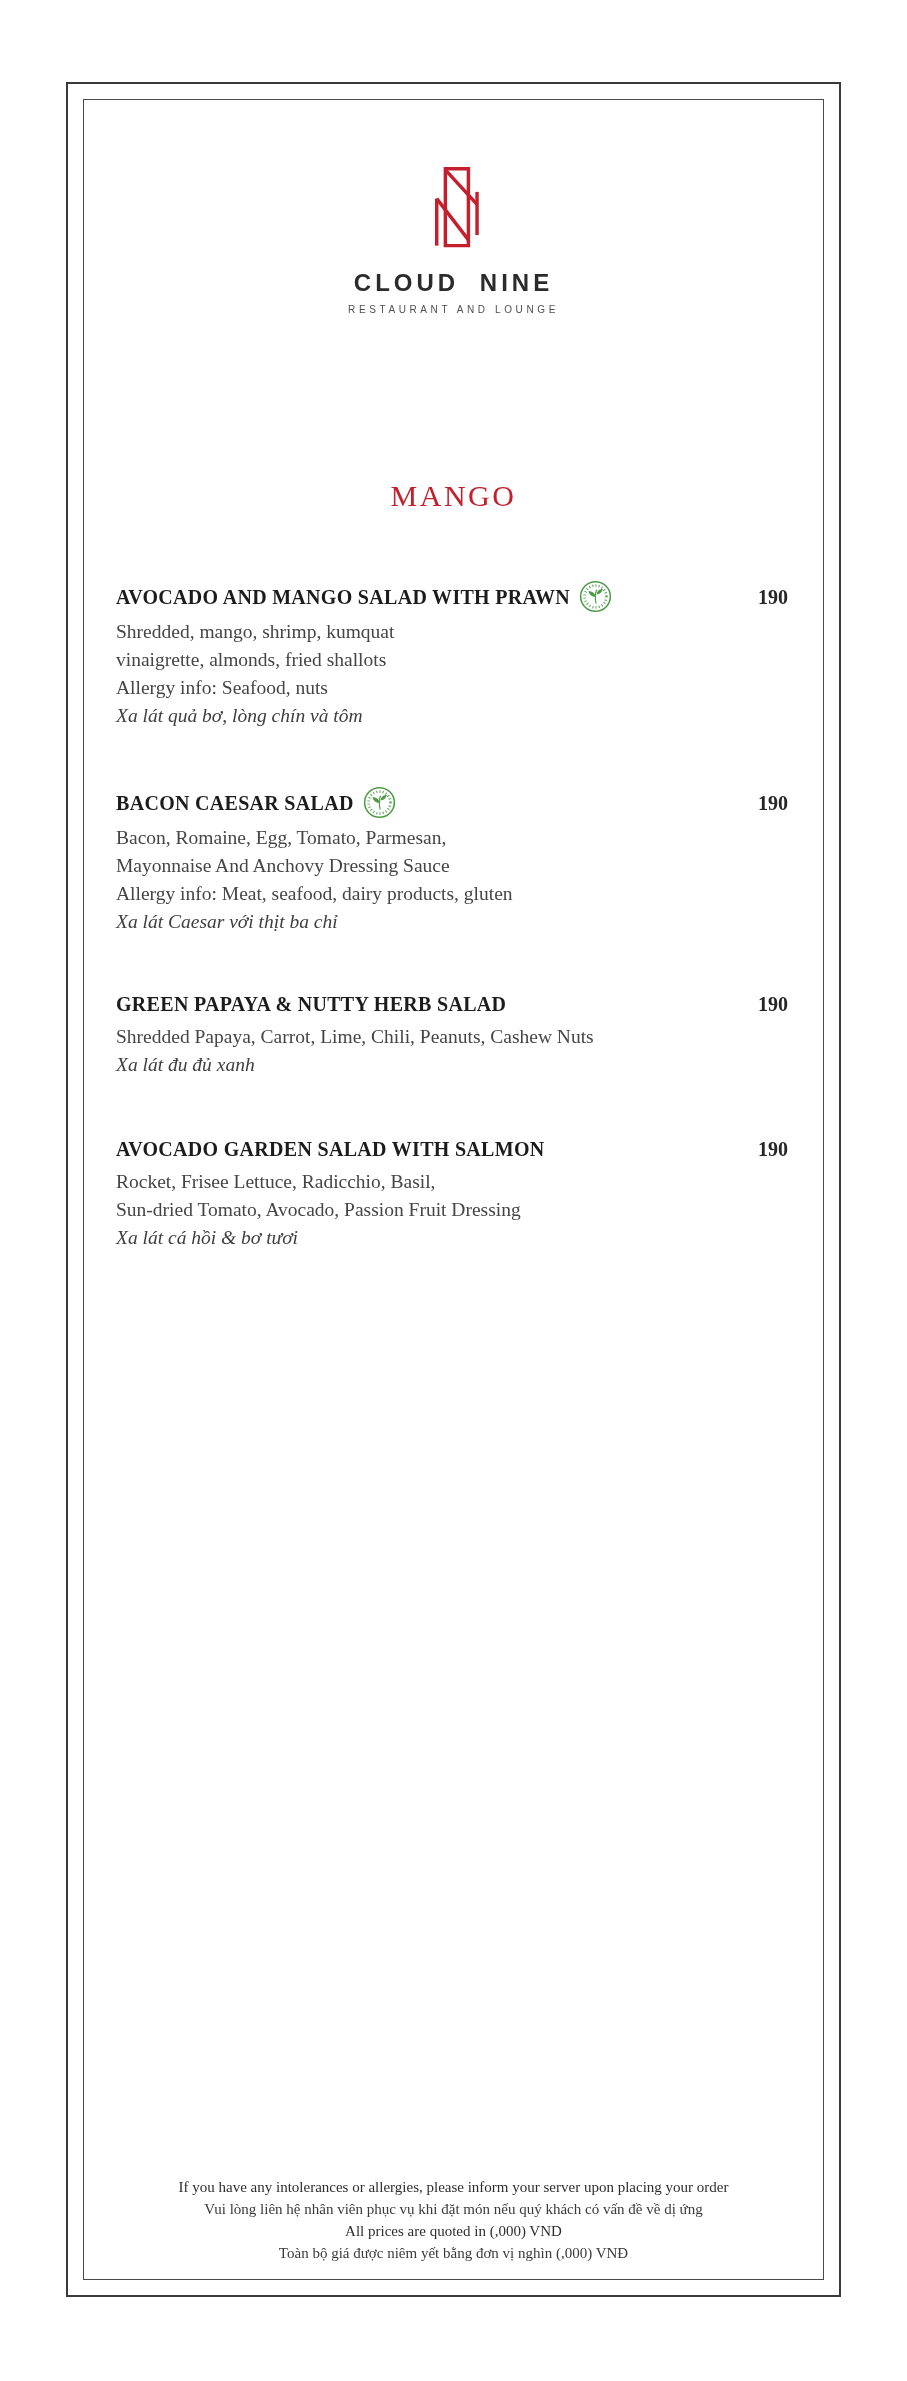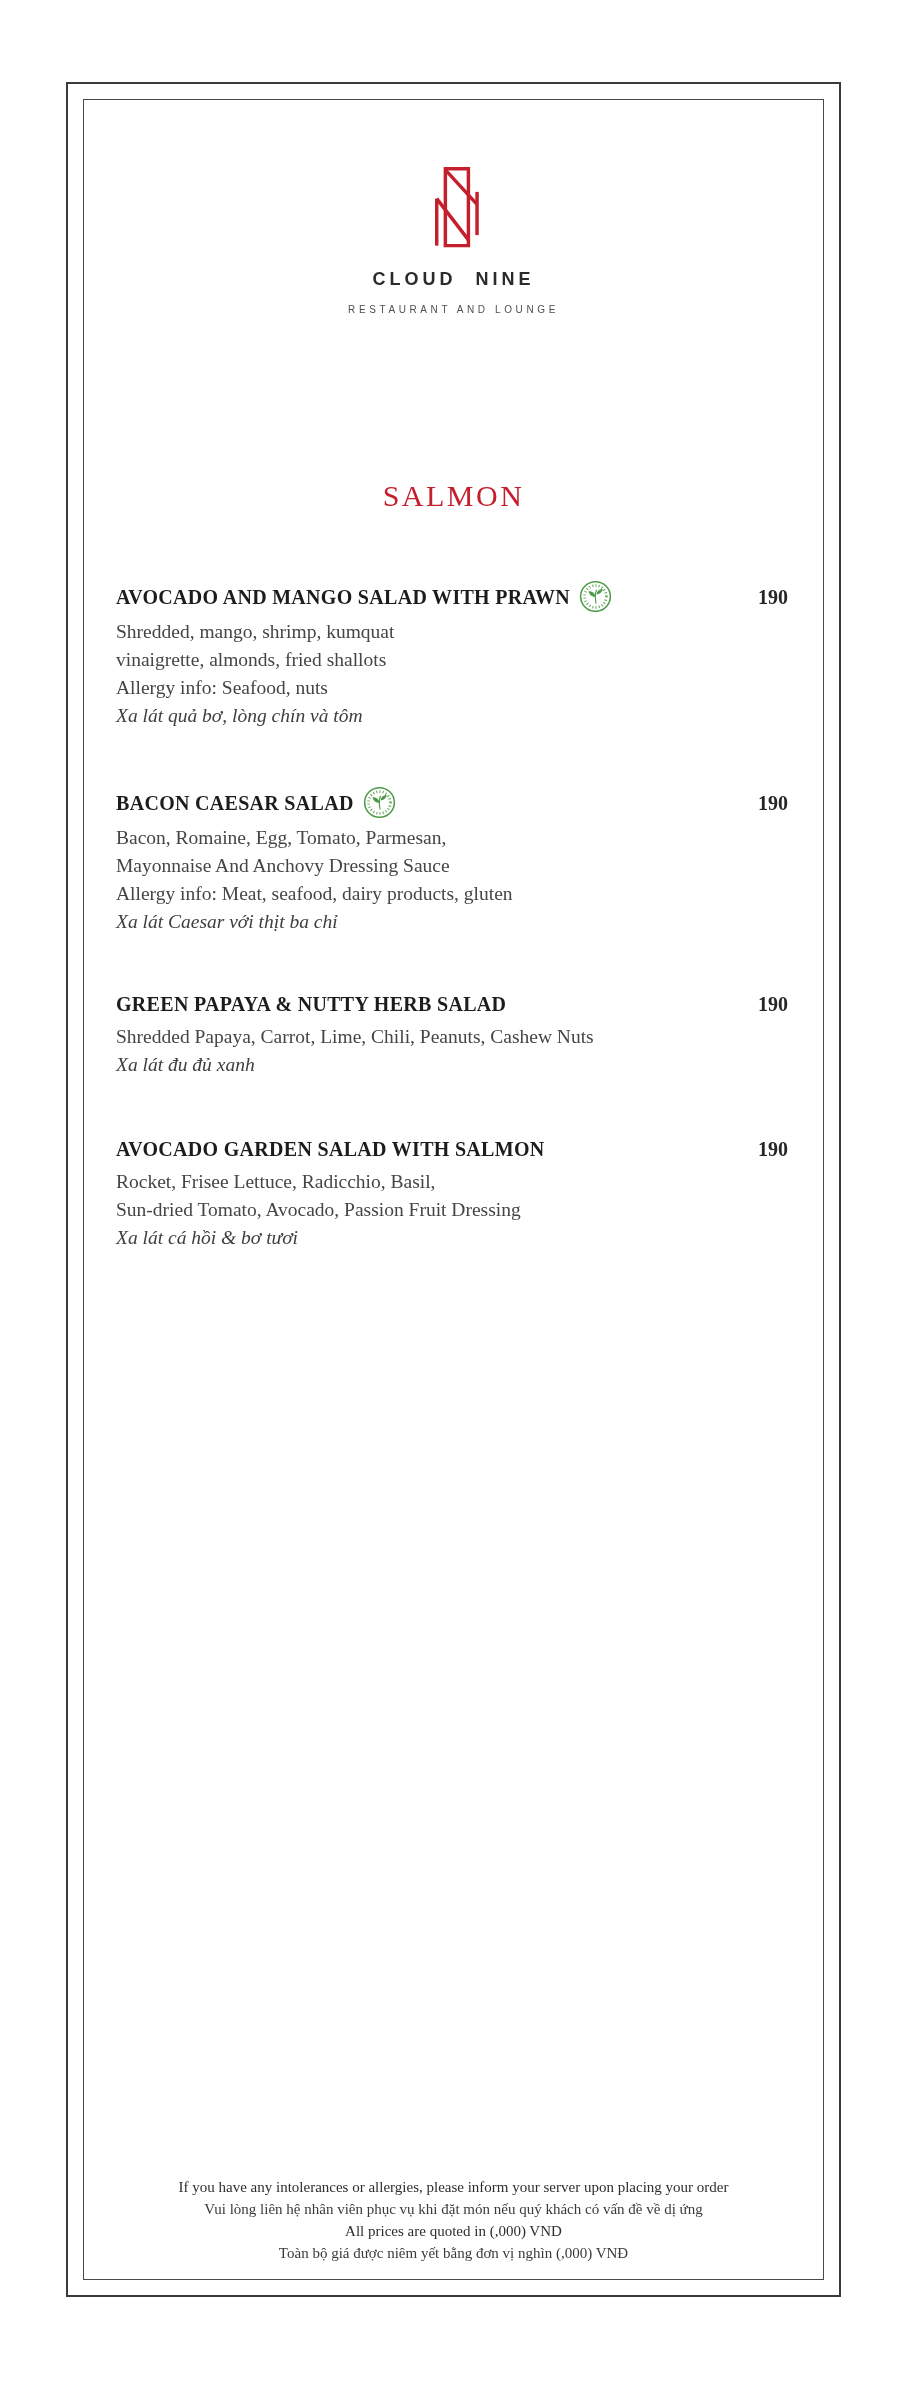--- a/index.html
+++ b/index.html
@@ -33,21 +33,21 @@
     top: 165px;
     left: 50%;
     margin-left: -33px;
     width: 66px; height: 96px;
   }
   .brand-name {
     position: absolute;
     top: 269px; left: 0; right: 0;
     text-align: center;
     font-family: "Liberation Sans", "DejaVu Sans", sans-serif;
-    font-size: 18px;
+    font-size: 24px;
     font-weight: 700;
     letter-spacing: 4px;
     word-spacing: 10px;
     color: #2b2b2b;
   }
   .brand-tagline {
     position: absolute;
     top: 304px; left: 0; right: 0;
     text-align: center;
     font-family: "Liberation Sans", "DejaVu Sans", sans-serif;
@@ -146,21 +146,21 @@
       <path d="M24,5 L57,41"></path>
       <path d="M57,28 V73"></path>
       <path d="M15,35 L48,78"></path>
       <path d="M15,35 V84"></path>
     </g>
   </svg>
 
   <div class="brand-name">CLOUD NINE</div>
   <div class="brand-tagline">RESTAURANT AND LOUNGE</div>
 
-  <h1 class="section-title">SALMON</h1>
+  <h1 class="section-title">MANGO</h1>
 
   <section class="item" style="top:580px">
     <div class="title-row">
       <h2 class="item-title">AVOCADO AND MANGO SALAD WITH PRAWN</h2>
       <span class="badge" title="VEGETARIAN FRIENDLY">
         <svg viewBox="0 0 32 32">
           <circle cx="16" cy="16" r="14.4" fill="none" stroke="#4E9B47" stroke-width="1.5"></circle>
           <circle cx="16" cy="16" r="10.6" fill="none" stroke="#4E9B47" stroke-width="2.6" stroke-dasharray="1 2.1" opacity="0.85"></circle>
           <path d="M16.6 23 C15.6 18.5 15.6 13.5 17 9.5" fill="none" stroke="#4E9B47" stroke-width="1.1"></path>
           <path d="M15.6 16.2 C11.6 16.2 9.8 13.2 9.2 10.8 C12.8 10.8 15.4 12.4 15.9 16 Z" fill="#4E9B47"></path>

